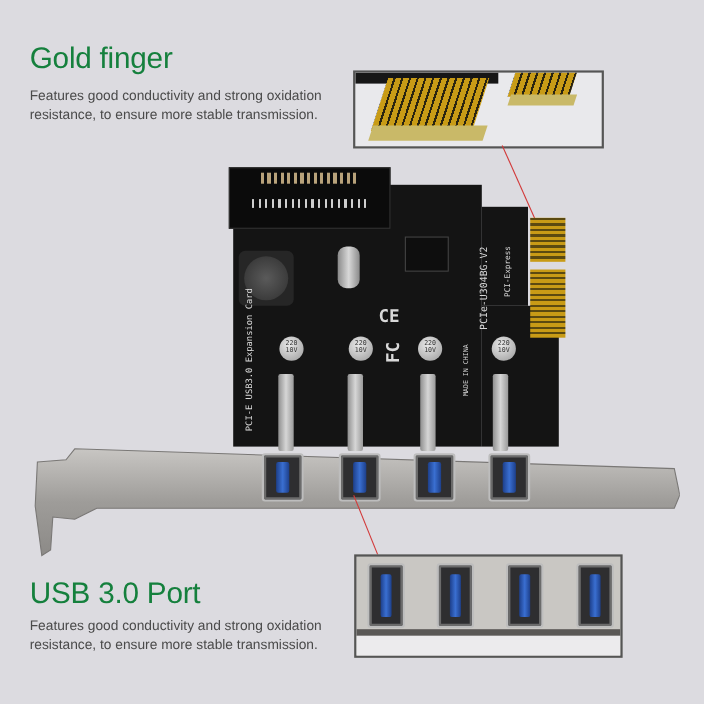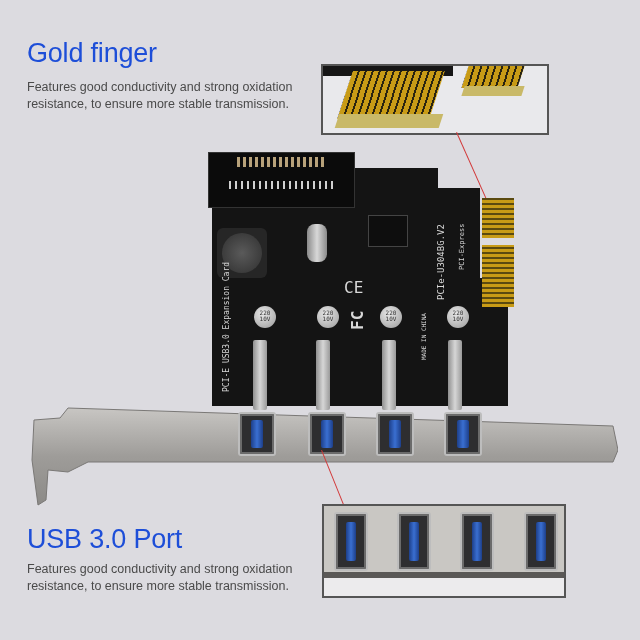--- a/index.html
+++ b/index.html
@@ -1,18 +1,18 @@
 <!DOCTYPE html>
 <html><head>
 <meta charset="utf-8">
 <style>
   html,body{margin:0;padding:0;}
   body{width:640px;height:640px;background:#dcdbe0;position:relative;overflow:hidden;font-family:"Liberation Sans",sans-serif;}
   .abs{position:absolute;}
-  .title{font-size:27px;color:#1d4ed8;font-weight:400;letter-spacing:-0.2px;}
+  .title{font-size:27px;color:#15803d;font-weight:400;letter-spacing:-0.2px;}
   .desc{font-size:12.5px;color:#4a4a4a;line-height:17px;}
   .inset{border:2px solid #555;background:#e9e9ec;overflow:hidden;}
   .pcb{background:#141414;}
   .leader{position:absolute;height:1px;background:#d23a3a;transform-origin:0 0;}
   .usbport{position:absolute;background:#2e2e30;border:2px solid #bdbdbd;border-radius:3px;box-shadow:inset 0 0 0 2px #6b6b6b;}
   .usbport .tongue{position:absolute;left:32%;top:14%;width:36%;height:72%;background:linear-gradient(90deg,#1d3f8a,#3a6fd1,#1d3f8a);border-radius:2px;}
   .cap{position:absolute;width:22px;height:22px;border-radius:50%;background:radial-gradient(circle at 40% 35%,#e8e8e8,#9a9a9a);font-size:6px;line-height:6px;color:#333;text-align:center;padding-top:4px;box-sizing:border-box;font-family:"DejaVu Sans Mono",monospace;}
   .shield{position:absolute;background:linear-gradient(90deg,#8f8f8f,#d6d6d6,#9a9a9a);border-radius:2px;}
   .silk{position:absolute;color:#d9d9d9;font-size:8px;font-family:"DejaVu Sans Mono",monospace;white-space:nowrap;}
   .gold{position:absolute;background:repeating-linear-gradient(90deg,#c89b16 0 5px,#2a2410 5px 7px);}
@@ -46,21 +46,21 @@
 </div>
 
 <div class="abs" style="left:217px;top:228px;width:50px;height:50px;background:#262626;border-radius:6px;">
   <div class="abs" style="left:5px;top:5px;width:40px;height:40px;border-radius:50%;background:radial-gradient(circle,#5a5a5a,#2f2f2f);"></div>
 </div>
 
 <div class="abs" style="left:307px;top:224px;width:20px;height:38px;border-radius:8px;background:linear-gradient(90deg,#8a8a8a,#d8d8d8,#8a8a8a);"></div>
 
 <div class="abs" style="left:368px;top:215px;width:38px;height:30px;background:#0e0e0e;border:1px solid #444;"></div>
 
-<div class="silk" style="left:344px;top:278px;font-size:16px;font-weight:normal;">CE</div>
+<div class="silk" style="left:344px;top:278px;font-size:16px;font-weight:bold;">CE</div>
 <div class="silk" style="left:348px;top:300px;font-size:16px;font-weight:bold;transform:rotate(-90deg);transform-origin:left top;top:330px;">FC</div>
 <div class="silk" style="left:436px;top:228px;transform:rotate(-90deg);transform-origin:left top;top:300px;font-size:9px;">PCIe-U304BG.V2</div>
 <div class="silk" style="left:458px;top:270px;transform:rotate(-90deg);transform-origin:left top;font-size:7px;">PCI-Express</div>
 <div class="silk" style="left:222px;top:392px;transform:rotate(-90deg);transform-origin:left top;font-size:8px;">PCI-E USB3.0 Expansion Card</div>
 <div class="silk" style="left:420px;top:360px;transform:rotate(-90deg);transform-origin:left top;font-size:6px;">MADE IN CHINA</div>
 
 <div class="gold" style="left:482px;top:198px;width:32px;height:40px;background:repeating-linear-gradient(0deg,#c89b16 0 3px,#5b4a10 3px 5px);"></div>
 <div class="gold" style="left:482px;top:245px;width:32px;height:62px;background:repeating-linear-gradient(0deg,#c89b16 0 3px,#5b4a10 3px 5px);"></div>
 
 <div class="cap" style="left:254px;top:306px;"><span>220</span><br><span>10V</span></div>

